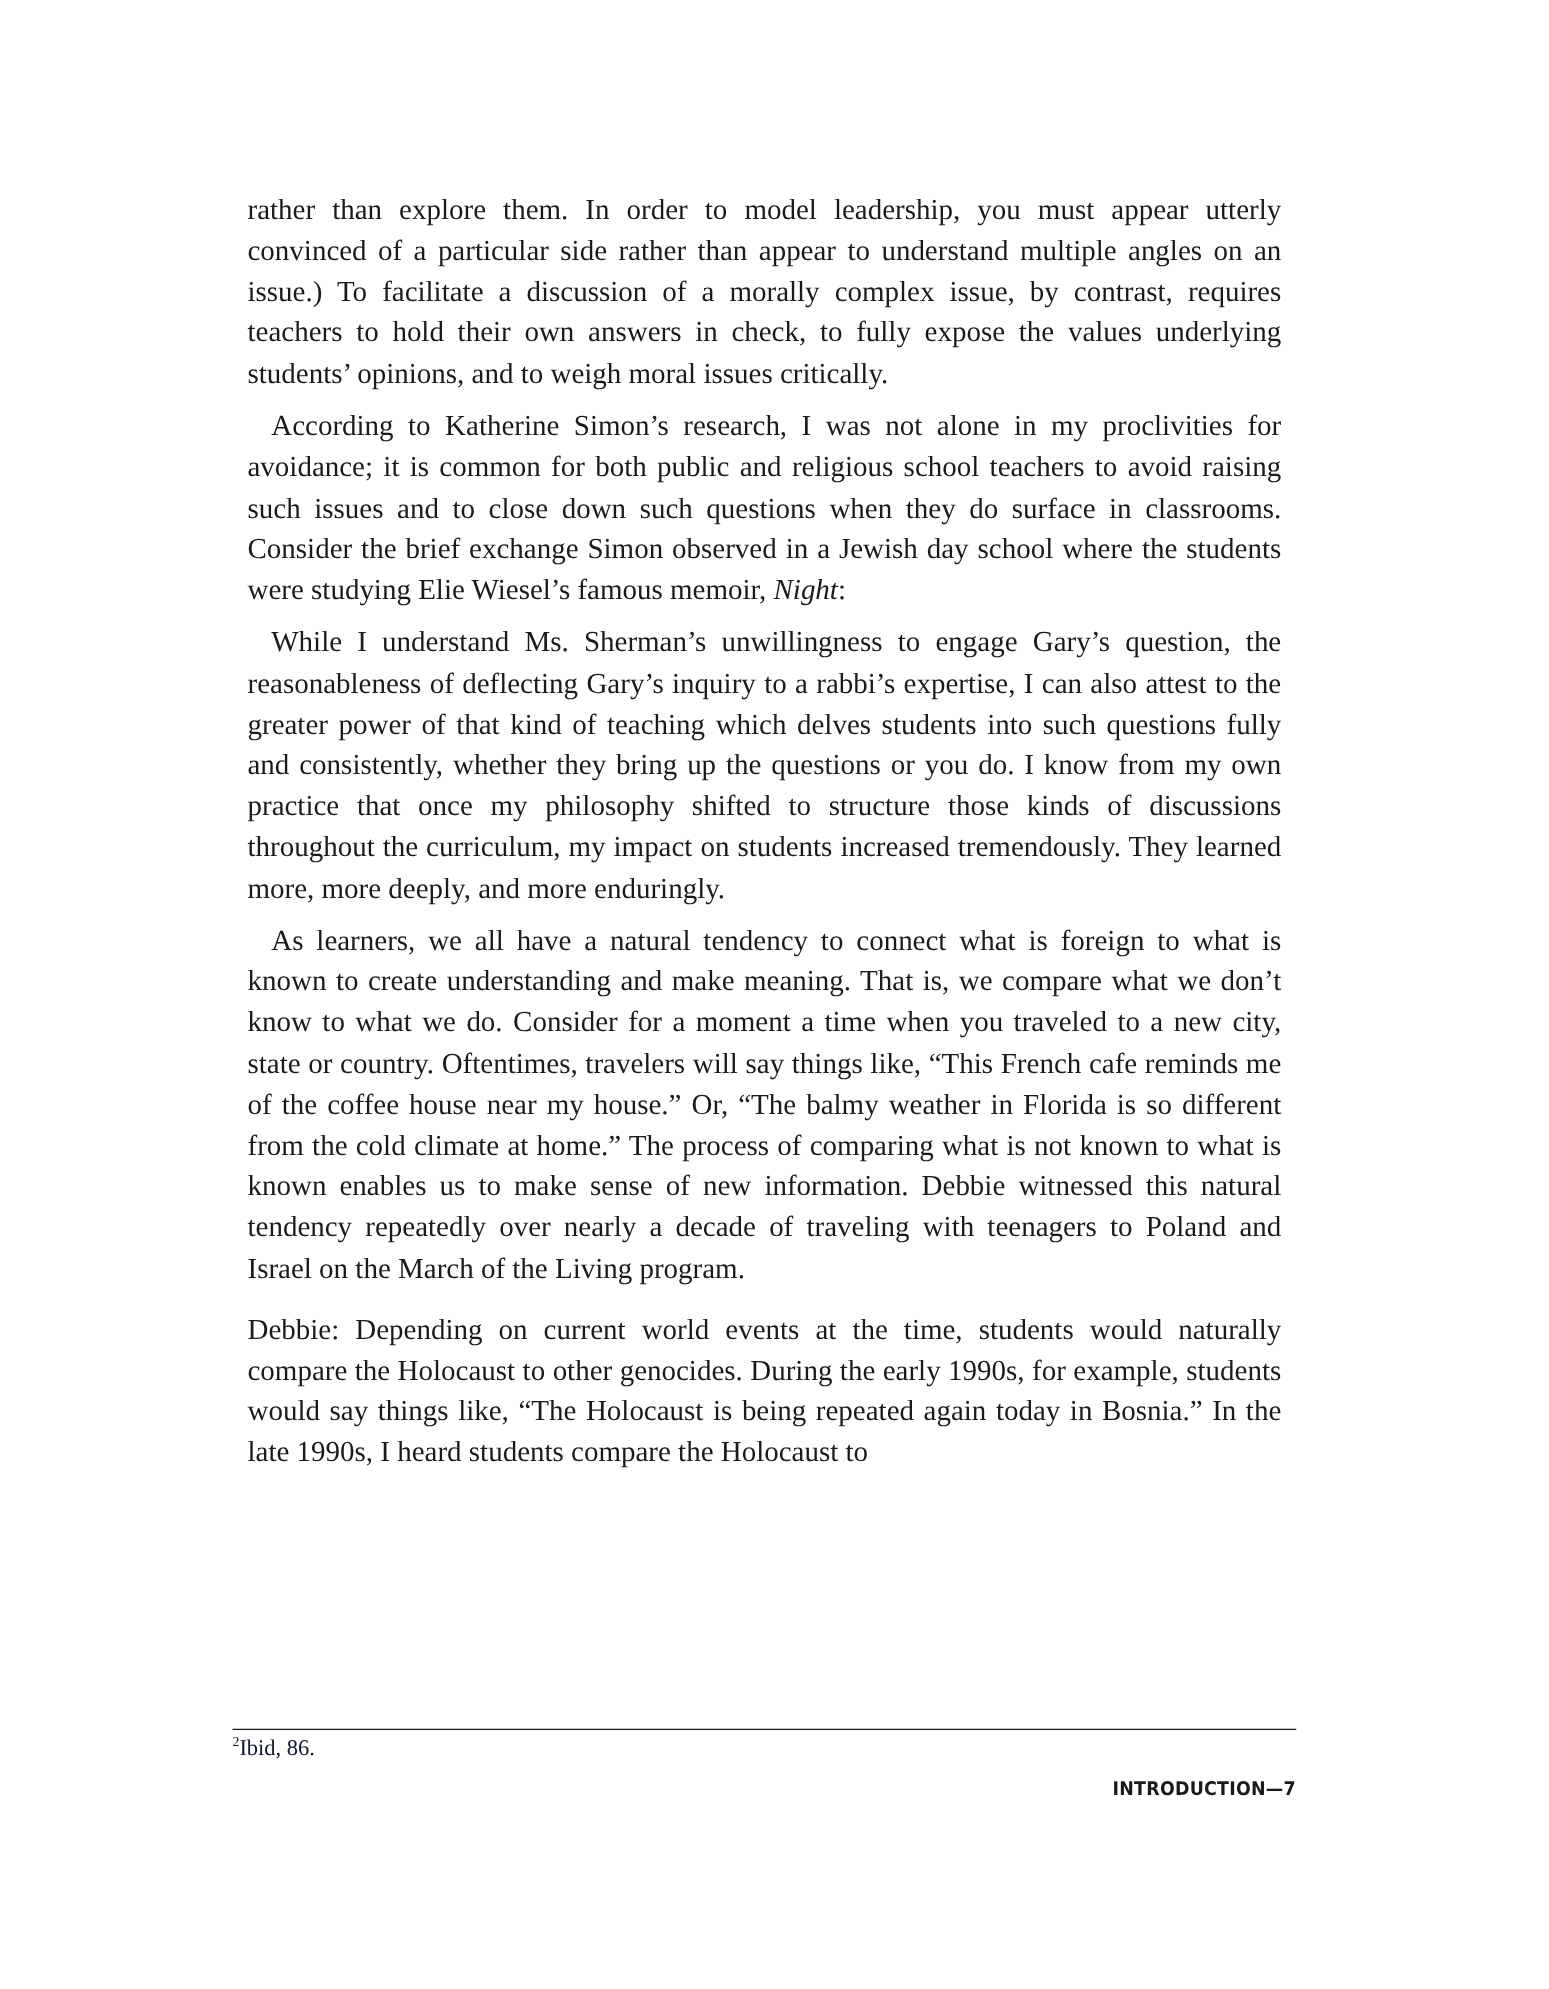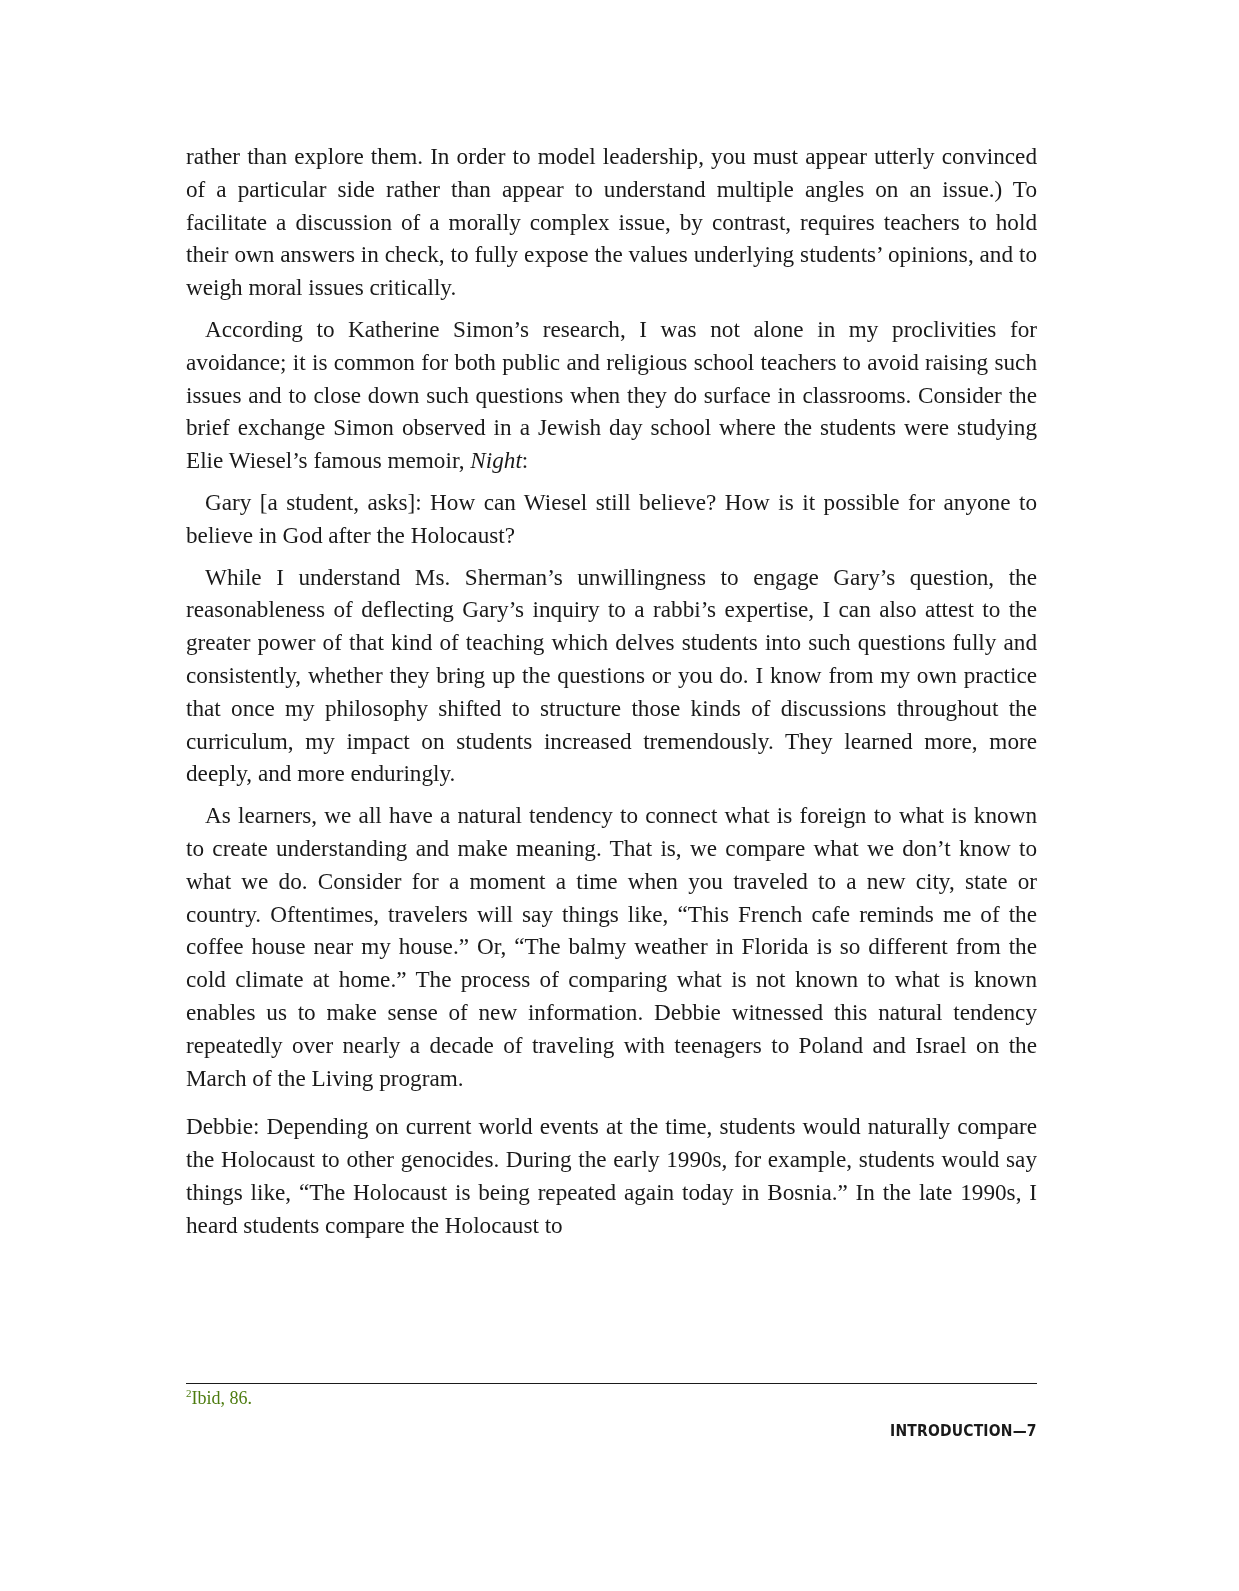--- a/index.html
+++ b/index.html
@@ -18,21 +18,21 @@
       position: absolute;
       left: 186px;
       top: 140px;
       width: 851px;
     }
     .body-text {
       font-family: "Liberation Serif", "DejaVu Serif", serif;
       font-size: 23.2px;
       line-height: 32.8px;
       text-align: justify;
-      margin: 0;
+      margin: 12px;
     }
     .para {
       margin: 0 0 9px 0;
       text-indent: 19px;
     }
     .para.first {
       text-indent: 0;
     }
     .para.dialogue {
       text-indent: 19px;
@@ -57,21 +57,21 @@
       height: 0;
       border-top: 1.5px solid #1a1a1a;
     }
     .footnote {
       position: absolute;
       left: 186px;
       top: 1386px;
       font-family: "Liberation Serif", "DejaVu Serif", serif;
       font-size: 18px;
       line-height: 24px;
-      color: #4d7c0f;
+      color: #0f172a;
     }
     .footnote sup {
       font-size: 11px;
       vertical-align: super;
       line-height: 0;
     }
     .running-footer {
       position: absolute;
       right: 202px;
       top: 1422px;
@@ -86,21 +86,20 @@
   </style>
 </head>
 <body>
 
 <div class="page">
   <div class="body-text">
     <p class="para first">rather than explore them. In order to model leadership, you must appear utterly convinced of a particular side rather than appear to understand multiple angles on an issue.) To facilitate a discussion of a morally complex issue, by contrast, requires teachers to hold their own answers in check, to fully expose the values underlying students’ opinions, and to weigh moral issues critically.</p>
 
     <p class="para"><span>According to Katherine Simon’s research, I was not alone in my proclivities for avoidance; it is common for both public and religious school teachers to avoid raising such issues and to close down such questions when they do surface in classrooms. Consider the brief exchange Simon observed in a Jewish day school where the students were studying Elie Wiesel’s famous memoir, </span><em>Night</em><span>:</span></p>
 
-    <p class="para dialogue">Gary [a student, asks]: How can Wiesel still believe? How is it possible for anyone to believe in God after the Holocaust?</p>
 
 
     <p class="para">While I understand Ms. Sherman’s unwillingness to engage Gary’s question, the reasonableness of deflecting Gary’s inquiry to a rabbi’s expertise, I can also attest to the greater power of that kind of teaching which delves students into such questions fully and consistently, whether they bring up the questions or you do. I know from my own practice that once my philosophy shifted to structure those kinds of discussions throughout the curriculum, my impact on students increased tremendously. They learned more, more deeply, and more enduringly.</p>
 
     <p class="para">As learners, we all have a natural tendency to connect what is foreign to what is known to create understanding and make meaning. That is, we compare what we don’t know to what we do. Consider for a moment a time when you traveled to a new city, state or country. Oftentimes, travelers will say things like, “This French cafe reminds me of the coffee house near my house.” Or, “The balmy weather in Florida is so different from the cold climate at home.” The process of comparing what is not known to what is known enables us to make sense of new information. Debbie witnessed this natural tendency repeatedly over nearly a decade of traveling with teenagers to Poland and Israel on the March of the Living program.</p>
 
     <p class="para no-indent">Debbie: Depending on current world events at the time, students would naturally compare the Holocaust to other genocides. During the early 1990s, for example, students would say things like, “The Holocaust is being repeated again today in Bosnia.” In the late 1990s, I heard students compare the Holocaust to</p>
   </div>
 </div>
 

